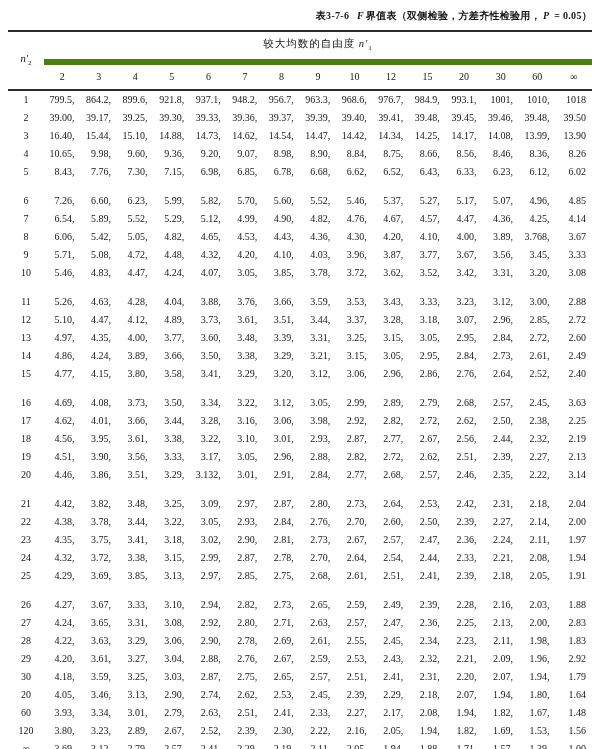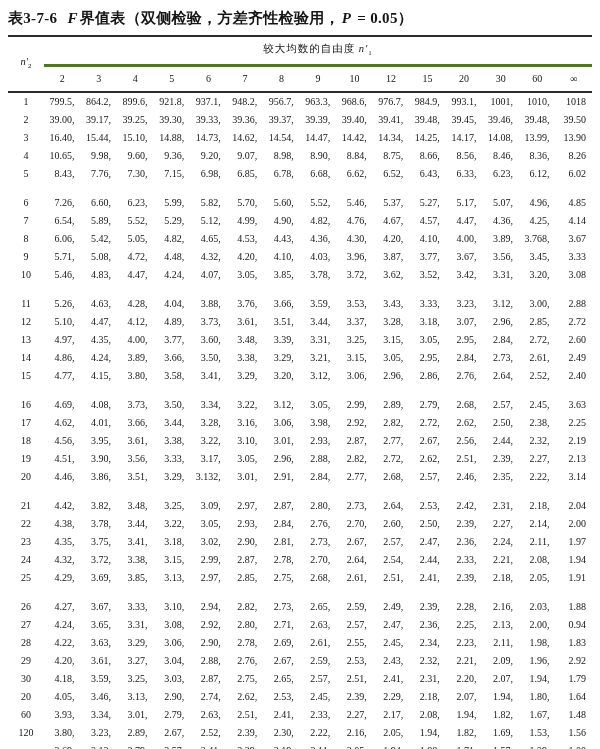--- a/index.html
+++ b/index.html
@@ -5,23 +5,23 @@
   html,body{margin:0;padding:0;}
   body{
     width:600px;height:749px;
     background:#ffffff;
     color:#161616;
     font-family:"Liberation Serif","DejaVu Serif",serif;
     overflow:hidden;
   }
   .page{padding:4px 8px 0 8px;}
   .title{
-    text-align:left;
+    text-align:right;
     font-weight:bold;
-    font-size:15px;
+    font-size:10px;
     padding:5px 0 7px 0;
     letter-spacing:0.3px;
     white-space:nowrap;
   }
   .title .math{font-style:italic;font-family:"Liberation Serif",serif;padding:0 2px;}
   table{
     border-collapse:collapse;
     table-layout:fixed;
     width:584px;
     margin:0 auto;
@@ -39,21 +39,21 @@
   }
   th.corner{
     text-align:center;
     font-size:10.5px;
     border-bottom:2px solid #2b2b2b;
   }
   th.group{
     text-align:center;
     font-size:10.5px;
     letter-spacing:1px;
-    border-bottom:3px solid #4d7c0f;
+    border-bottom:6px solid #4d7c0f;
     padding:3px 0 2px 0;
   }
   #col-row th{
     text-align:center;
     font-size:10px;
     padding:3px 0 3px 0;
     border-bottom:2px solid #2b2b2b;
   }
   td.df{text-align:center;height:18px;}
   td.val{text-align:right;padding-right:6px;height:18px;}
@@ -587,21 +587,21 @@
           <td class="val">2.92,</td>
           <td class="val">2.80,</td>
           <td class="val">2.71,</td>
           <td class="val">2.63,</td>
           <td class="val">2.57,</td>
           <td class="val">2.47,</td>
           <td class="val">2.36,</td>
           <td class="val">2.25,</td>
           <td class="val">2.13,</td>
           <td class="val">2.00,</td>
-          <td class="val">0.94</td>
+          <td class="val">2.83</td>
         </tr>
         <tr>
           <td class="df">28</td>
           <td class="val">4.22,</td>
           <td class="val">3.63,</td>
           <td class="val">3.29,</td>
           <td class="val">3.06,</td>
           <td class="val">2.90,</td>
           <td class="val">2.78,</td>
           <td class="val">2.69,</td>

